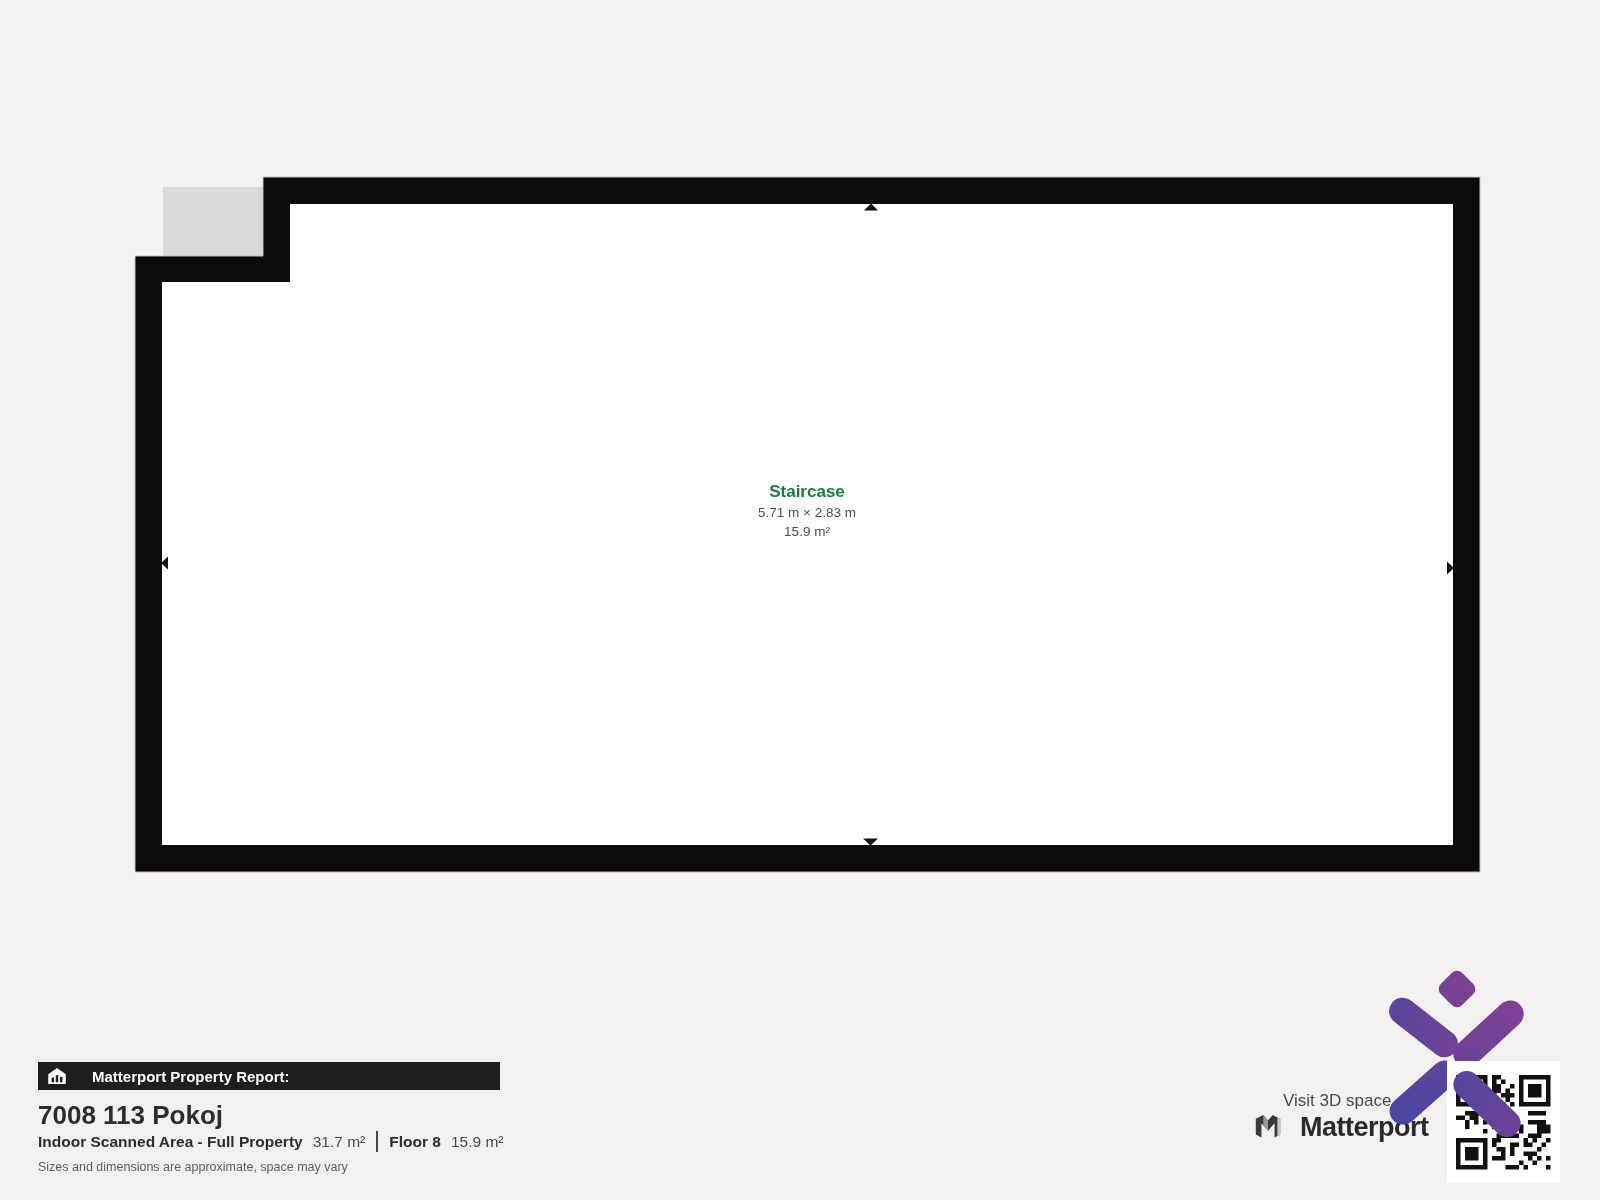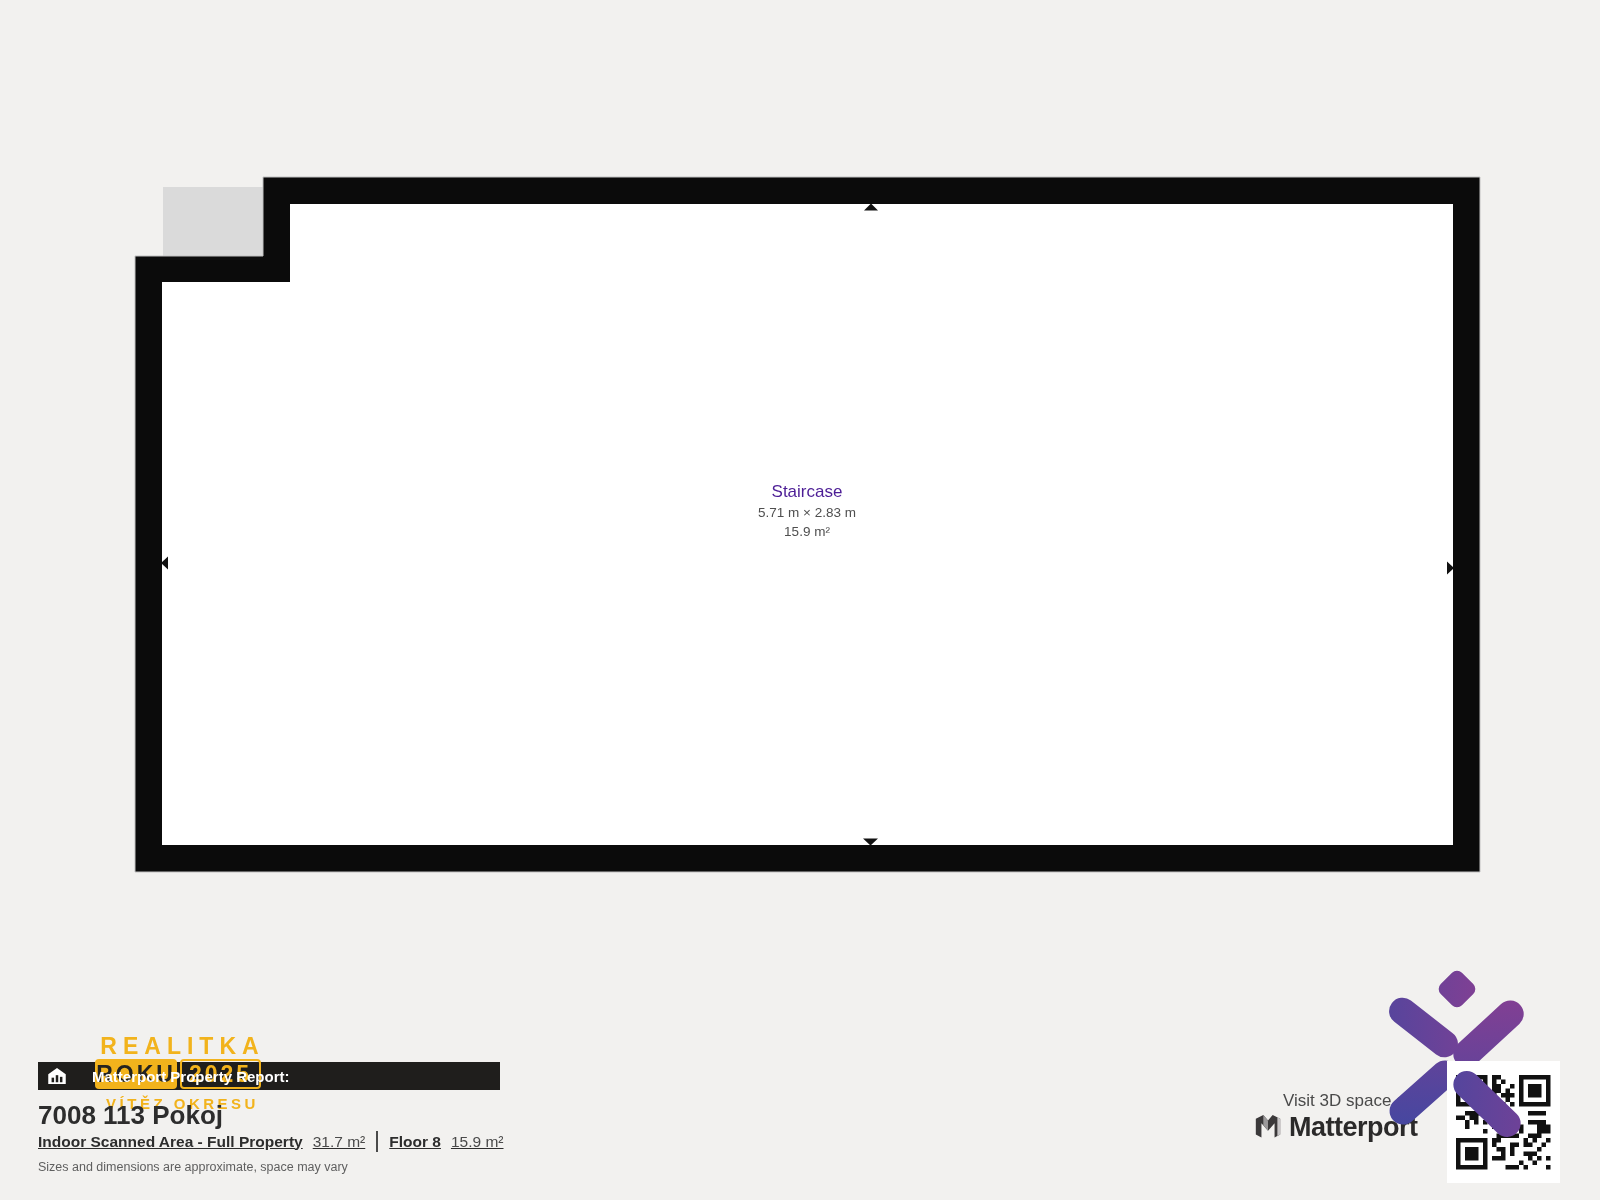--- a/index.html
+++ b/index.html
@@ -8,21 +8,21 @@
     background:#F2F1EF;font-family:"Liberation Sans",sans-serif;
   }
   .abs{position:absolute;}
 
   
   .plan-svg{left:0;top:0;width:1600px;height:1200px;}
   .room-label{
     left:807px;top:482px;transform:translateX(-50%);
     text-align:center;z-index:1;white-space:nowrap;
   }
-  .room-name{font-size:17px;font-weight:normal;color:#4c1d95;line-height:20px;}
+  .room-name{font-size:17px;font-weight:bold;color:#15803d;line-height:20px;}
   .room-dims{font-size:13.5px;color:#4F4F4F;line-height:19px;margin-top:1px;}
   .room-area{font-size:13.5px;color:#4F4F4F;line-height:19px;}
 
   
   .report-bar{left:38px;top:1062px;width:462px;height:28px;background:#1F1E1C;z-index:1;}
   .award{left:95px;top:1035px;width:175px;text-align:center;z-index:2;}
   .award-title{
     color:#F2B31C;font-weight:bold;font-size:23px;letter-spacing:6px;
     line-height:22px;white-space:nowrap;
   }
@@ -37,29 +37,29 @@
   }
   .award-subtitle{
     color:#F2B31C;font-weight:bold;font-size:15px;letter-spacing:3.5px;
     margin-top:6px;white-space:nowrap;
   }
   .bar-content{
     left:47px;top:1062px;height:28px;display:flex;align-items:center;gap:25px;z-index:3;
   }
   .bar-title{color:#FFFFFF;font-weight:bold;font-size:15px;white-space:nowrap;}
   .property-title{left:38px;top:1100px;font-size:26px;font-weight:bold;color:#2D2D2D;z-index:3;white-space:nowrap;}
-  .stats{left:38px;top:1131px;display:flex;align-items:center;font-size:15.5px;color:#2D2D2D;z-index:3;white-space:nowrap;text-decoration:underline;}
+  .stats{left:38px;top:1131px;display:flex;align-items:center;font-size:15.5px;color:#2D2D2D;z-index:3;white-space:nowrap;}
   .stats .lbl{font-weight:bold;}
   .stats .val{font-weight:normal;color:#4A4A4A;margin-left:10px;}
   .stat-divider{display:inline-block;width:2px;height:21px;background:#4A4A4A;margin:0 11px;}
   .disclaimer{left:38px;top:1160px;font-size:12.5px;color:#5F5F5F;z-index:3;}
 
   
   .visit-text{left:1283px;top:1091px;font-size:17px;color:#4A4A4A;z-index:1;white-space:nowrap;}
-  .mp-wordmark{left:1253px;top:1112px;display:flex;align-items:center;gap:6px;z-index:1;}
+  .mp-wordmark{left:1253px;top:1112px;display:flex;align-items:center;gap:17px;z-index:1;}
   .mp-text{font-size:27px;font-weight:bold;color:#2B2A2A;letter-spacing:-0.5px;}
   .x-logo{left:1380px;top:960px;width:150px;height:185px;z-index:2;}
   .qr-box{left:1447px;top:1061px;width:113px;height:122px;background:#FFFFFF;z-index:3;}
   .qr-overlay{left:1380px;top:1040px;width:160px;height:120px;z-index:4;}
 </style>
 </head>
 <body>
 
 <div class="stage">
 
@@ -78,28 +78,20 @@
   </svg>
 
   <div class="abs room-label">
     <div class="room-name">Staircase</div>
     <div class="room-dims">5.71 m × 2.83 m</div>
     <div class="room-area">15.9 m²</div>
   </div>
 
   <div class="abs report-bar"></div>
 
-  <div class="abs award">
-    <div class="award-title">REALITKA</div>
-    <div class="award-row2">
-      <div class="award-box">ROKU</div>
-      <div class="award-year">2025</div>
-    </div>
-    <div class="award-subtitle">VÍTĚZ OKRESU</div>
-  </div>
 
   <div class="abs bar-content">
     <svg width="20" height="20" viewBox="0 0 24 24">
       <path d="M12 2.5 L22.5 10 V21.5 H1.5 V10 Z" fill="#FFFFFF"></path>
       <rect x="5.5" y="14" width="3" height="5.5" fill="#1F1E1C"></rect>
       <rect x="10.5" y="11" width="3" height="8.5" fill="#1F1E1C"></rect>
       <rect x="15.5" y="13" width="3" height="6.5" fill="#1F1E1C"></rect>
     </svg>
     <span class="bar-title">Matterport Property Report:</span>
   </div>

